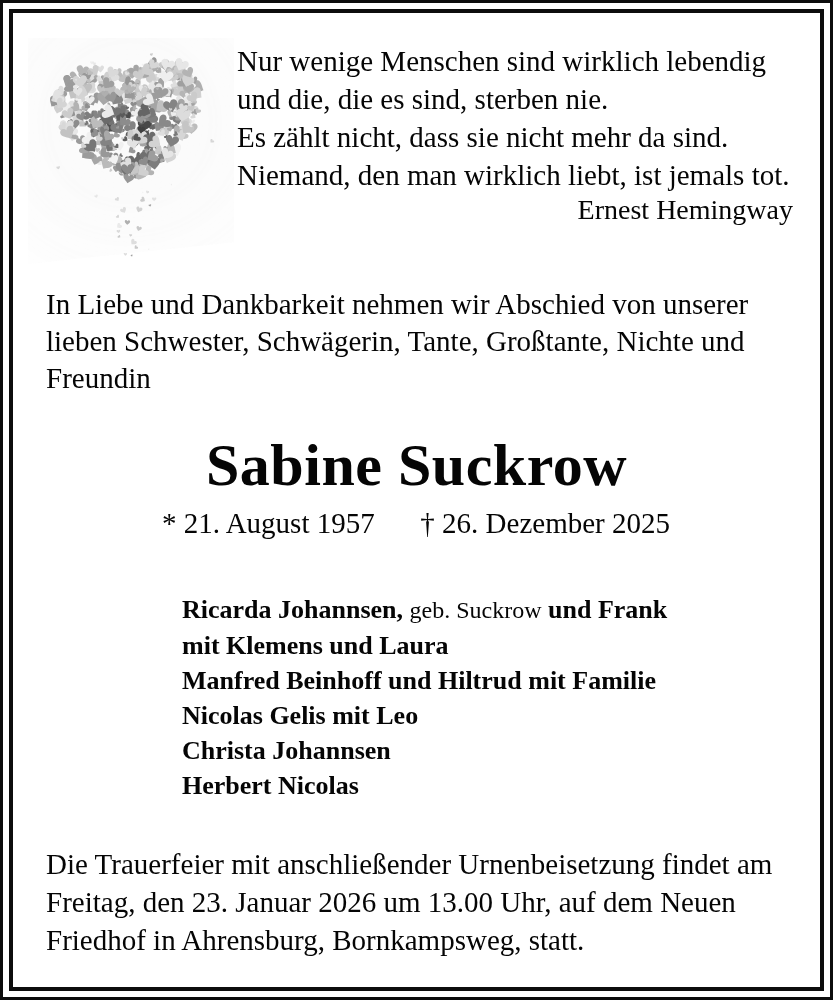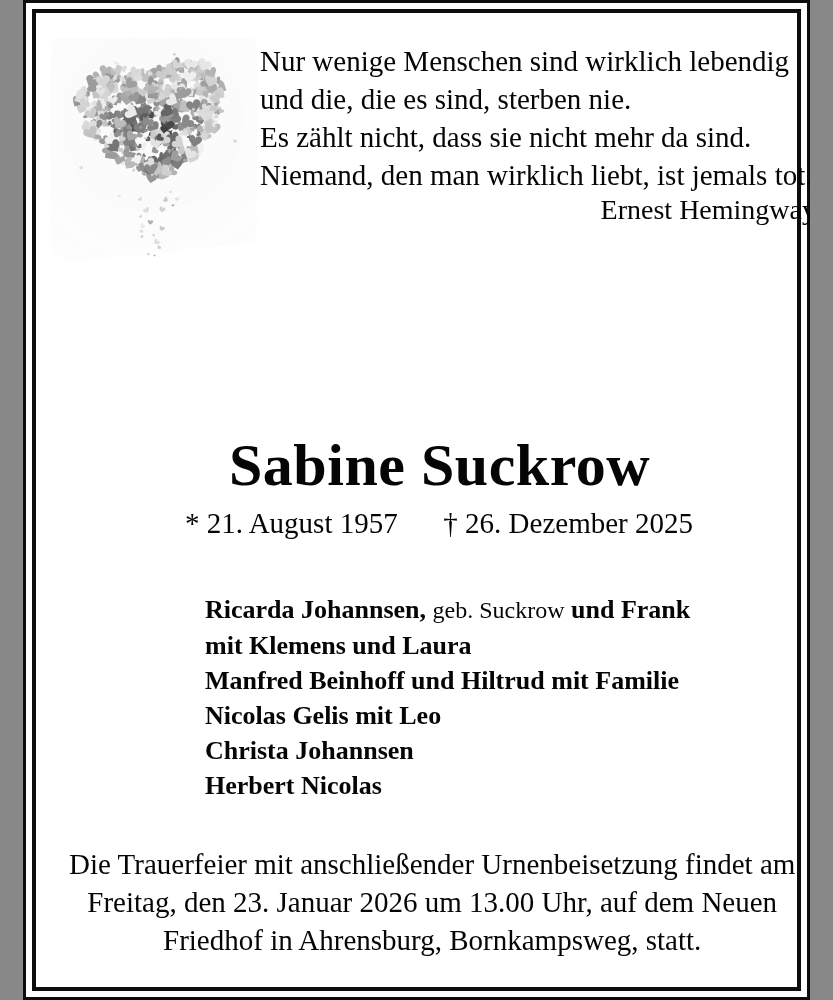--- a/index.html
+++ b/index.html
@@ -1,24 +1,23 @@
 <!DOCTYPE html>
 <html lang="de"><head>
 <meta charset="utf-8">
 <style>
   html,body{margin:0;padding:0;background:#888;}
   .page{
     position:relative;
-    width:771px;height:1000px;
+    width:833px;height:1000px;
     background:#ffffff;
     margin:0 auto;
     overflow:hidden;
     font-family:"Liberation Serif","DejaVu Serif",serif;
     color:#050505;
-    padding-left:16px;
   }
   .outer-frame{position:absolute;inset:0;border:3px solid #0d0d0d;pointer-events:none;}
   .inner-frame{position:absolute;inset:9px;border:4px solid #0d0d0d;pointer-events:none;}
 
   .heart-wrap{position:absolute;left:28px;top:38px;width:206px;height:226px;}
   .heart-wrap svg{width:100%;height:100%;}
 
   .quote{position:absolute;left:237px;top:42px;width:556px;font-size:29px;line-height:38px;}
   .quote .ln{white-space:nowrap;}
   .quote .attr{text-align:right;font-size:28px;margin-top:-3px;}
@@ -34,21 +33,21 @@
   .dates{
     position:absolute;left:162px;top:506px;width:508px;
     display:flex;justify-content:space-between;
     font-size:29px;line-height:34px;white-space:nowrap;
   }
   .mourners{position:absolute;left:182px;top:592px;font-size:26px;line-height:35px;font-weight:bold;}
   .mourners .ln{white-space:nowrap;}
   .mourners .reg{font-weight:normal;font-size:24px;}
 
   .funeral{position:absolute;left:46px;top:845px;font-size:29px;line-height:38px;}
-  .funeral .ln{white-space:nowrap;text-align:center;}
+  .funeral .ln{white-space:nowrap;}
 </style>
 </head>
 <body>
 
 <div class="page">
 
   <div class="outer-frame"></div>
   <div class="inner-frame"></div>
 
   <div class="heart-wrap">
@@ -556,20 +555,25 @@
   </div>
 
   <div class="quote">
     <div class="ln">Nur wenige Menschen sind wirklich lebendig</div>
     <div class="ln">und die, die es sind, sterben nie.</div>
     <div class="ln">Es zählt nicht, dass sie nicht mehr da sind.</div>
     <div class="ln">Niemand, den man wirklich liebt, ist jemals tot.</div>
     <div class="attr">Ernest Hemingway</div>
   </div>
 
+  <div class="intro">
+    <div class="ln">In Liebe und Dankbarkeit nehmen wir Abschied von unserer</div>
+    <div class="ln">lieben Schwester, Schwägerin, Tante, Großtante, Nichte und</div>
+    <div class="ln">Freundin</div>
+  </div>
 
   <div class="name">Sabine Suckrow</div>
 
   <div class="dates">
     <span>* 21. August 1957</span>
     <span>† 26. Dezember 2025</span>
   </div>
 
   <div class="mourners">
     <div class="ln">

